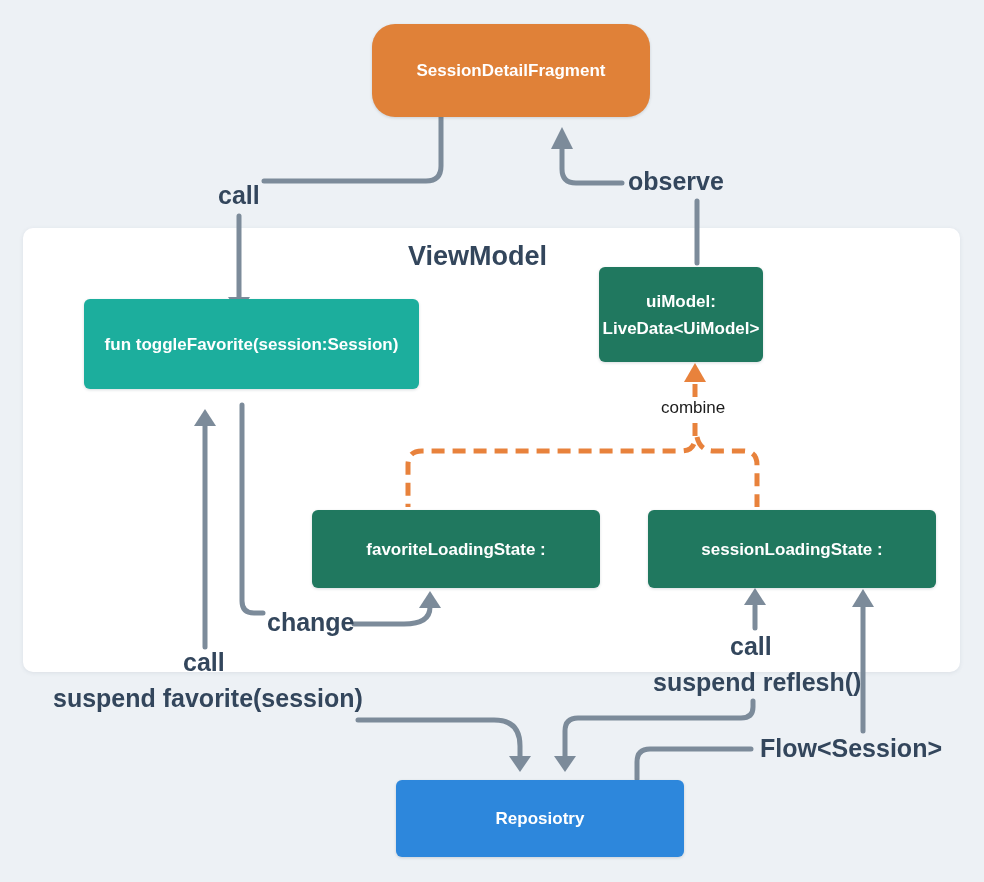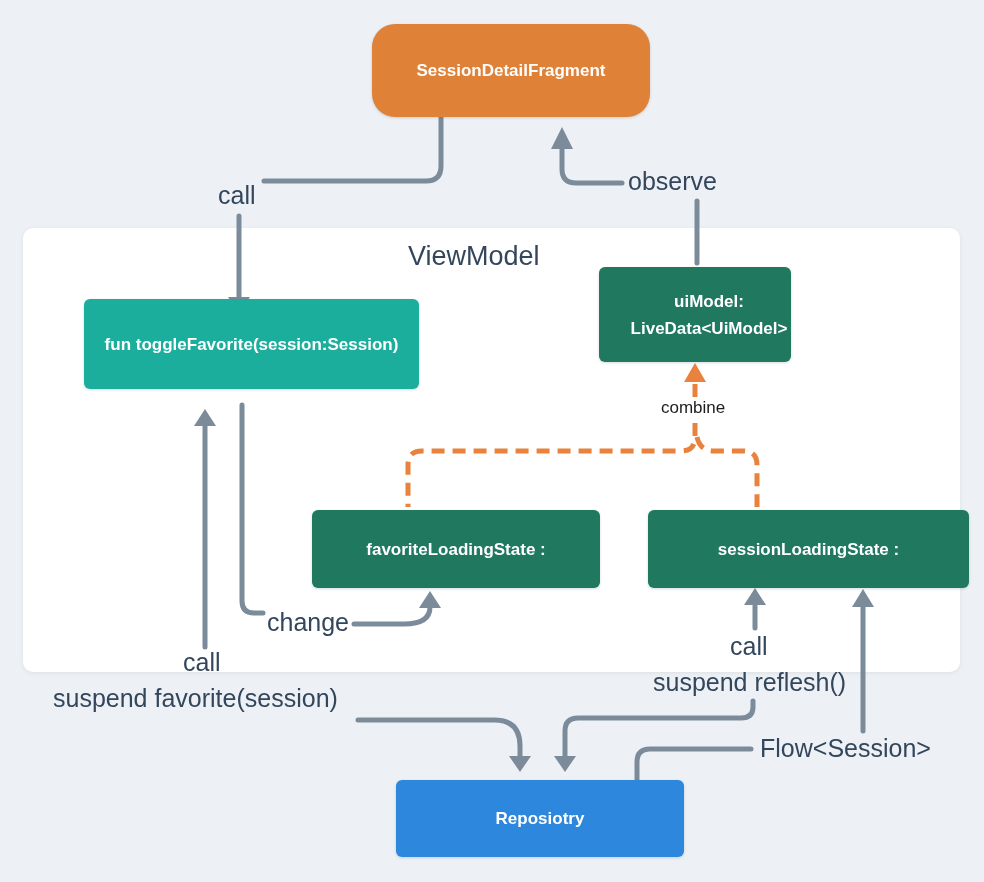--- a/index.html
+++ b/index.html
@@ -17,25 +17,25 @@
   .gline{fill:none;stroke:var(--line-gray);stroke-width:5;stroke-linecap:round;stroke-linejoin:round;}
   .ghead{fill:var(--line-gray);stroke:none;}
   .oline{fill:none;stroke:var(--combine-dash-orange);stroke-width:5;stroke-linecap:butt;
          stroke-linejoin:round;stroke-dasharray:13 8;}
   .ohead{fill:var(--combine-dash-orange);stroke:none;}
   .node{position:absolute;display:flex;align-items:center;justify-content:center;text-align:center;
         color:#fff;font-weight:bold;font-size:17px;line-height:27px;border-radius:6px;
         box-shadow:0 1px 3px rgba(40,60,80,0.18);}
   .node-fragment{left:372px;top:24px;width:278px;height:93px;background:var(--fragment-orange);border-radius:23px;}
   .node-toggle{left:84px;top:299px;width:335px;height:90px;background:var(--teal);}
-  .node-uimodel{left:599px;top:267px;width:164px;height:95px;background:var(--dark-green);padding-left:28px;}
+  .node-uimodel{left:599px;top:267px;width:164px;height:95px;background:var(--dark-green);}
   .node-favorite{left:312px;top:510px;width:288px;height:78px;background:var(--dark-green);}
-  .node-session{left:648px;top:510px;width:321px;height:78px;background:var(--dark-green);}
+  .node-session{left:648px;top:510px;width:288px;height:78px;background:var(--dark-green);}
   .node-repository{left:396px;top:780px;width:288px;height:77px;background:var(--repository-blue);}
-  .lbl{position:absolute;color:var(--label-text);font-weight:400;font-size:25px;white-space:nowrap;}
+  .lbl{position:absolute;color:var(--label-text);font-weight:700;font-size:25px;white-space:nowrap;}
   .lbl-viewmodel{left:408px;top:241px;font-size:27px;}
   .lbl-call-top{left:218px;top:181px;}
   .lbl-observe{left:628px;top:167px;}
   .lbl-change{left:267px;top:608px;}
   .lbl-call-left{left:183px;top:648px;}
   .lbl-suspend-favorite{left:53px;top:684px;}
   .lbl-call-right{left:730px;top:632px;}
   .lbl-suspend-reflesh{left:653px;top:668px;text-align:right;}
   .lbl-flow{left:760px;top:734px;}
   .lbl-combine{left:661px;top:398px;font-size:17px;font-weight:normal;color:var(--combine-text);}

